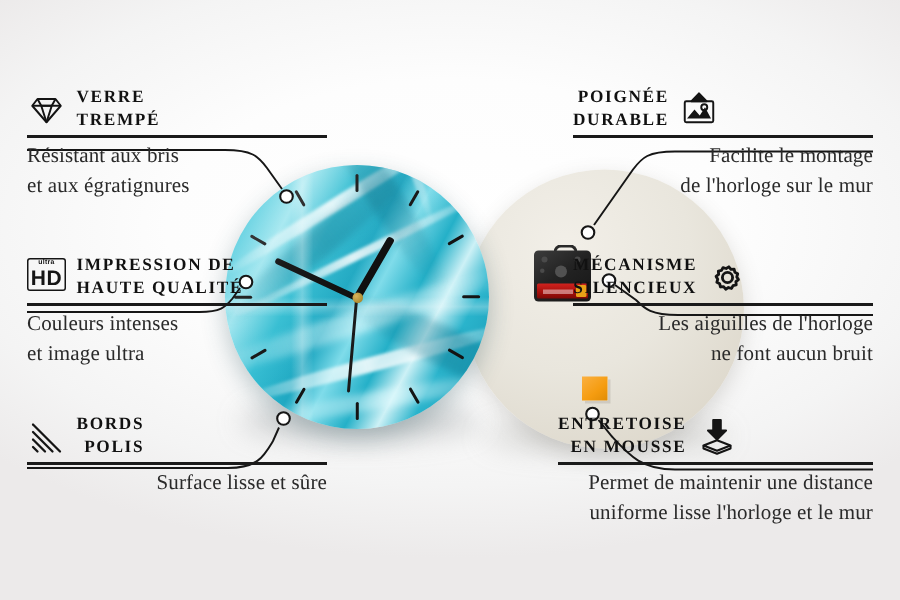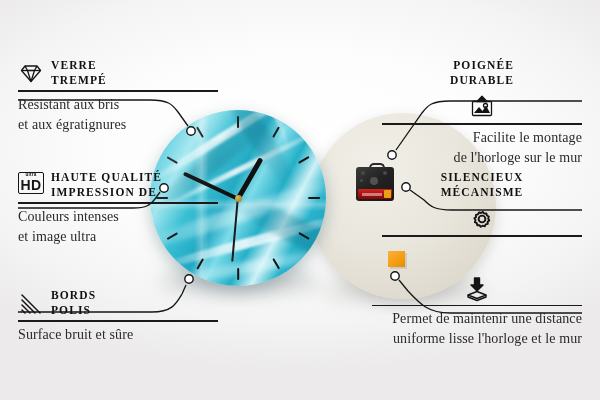--- a/index.html
+++ b/index.html
@@ -29,22 +29,22 @@
   .feature {
     position: absolute;
     width: 200px;
   }
   .feature .head {
     display: flex;
     align-items: center;
     gap: 7px;
   }
   .feature.right .head {
-    flex-direction: column;
-    justify-content: flex-end;
+    flex-direction: row;
+    justify-content: flex-start;
   }
   .titles {
     font-family: "Liberation Serif", serif;
     font-weight: bold;
     font-size: 11.5px;
     letter-spacing: 1.1px;
     line-height: 1.28;
     color: #111;
     text-transform: uppercase;
   }
@@ -382,51 +382,51 @@
 
   <div class="feature left" style="left:18px; top:170px;">
     <div class="head">
       <span class="icon">
         <span class="hd-box">
           <span class="hd-ultra">ultra</span>
           <span class="hd-hd">HD</span>
         </span>
       </span>
       <div class="titles">
+        <div>IMPRESSION DE</div>
         <div>HAUTE QUALITÉ</div>
-        <div>IMPRESSION DE</div>
       </div>
     </div>
     <div class="rule"></div>
     <div class="desc">
       <div>Couleurs intenses</div>
       <div>et image ultra</div>
     </div>
   </div>
 
-  <div class="feature left" style="left:18px; top:288px;">
+  <div class="feature left" style="left:18px; top:276px;text-align:right;">
     <div class="head">
       <span class="icon">
         <svg viewBox="0 0 26 26">
             <g stroke="#141414" stroke-width="1.5" stroke-linecap="round">
           <path d="M4,5 L22,23"></path>
               <path d="M4,10 L17,23"></path>
               <path d="M4,15 L12,23"></path>
               <path d="M4,20 L7,23"></path>
         </g>
           </svg>
       </span>
       <div class="titles">
         <div>BORDS</div>
         <div>POLIS</div>
       </div>
     </div>
     <div class="rule"></div>
     <div class="desc">
-      <div>Surface bruit et sûre</div>
+      <div>Surface lisse et sûre</div>
       <div></div>
     </div>
   </div>
 
   <div class="feature right" style="left:382px; top:58px;">
     <div class="head">
       <div class="titles">
         <div>POIGNÉE</div>
         <div>DURABLE</div>
       </div>
@@ -444,40 +444,48 @@
     <div class="rule"></div>
     <div class="desc">
       <div>Facilite le montage</div>
       <div>de l'horloge sur le mur</div>
     </div>
   </div>
 
   <div class="feature right" style="left:382px; top:170px;">
     <div class="head">
       <div class="titles">
+        <div>MÉCANISME</div>
         <div>SILENCIEUX</div>
-        <div>MÉCANISME</div>
       </div>
       <span class="icon">
         <svg viewBox="0 0 26 26">
             <g fill="none" stroke="#141414" stroke-width="1.9" stroke-linejoin="round">
           <path d="M13,3.4 L15.1,4.0 L16.9,2.9 L18.3,4.6 L20.4,4.4 L20.9,6.5 L22.8,7.5 L22.2,9.6
                    L23.3,11.4 L21.6,12.8 L21.8,14.9 L19.7,15.4 L18.7,17.3 L16.6,16.7 L14.8,17.8
                    L13.4,16.1 L11.3,16.3 L10.8,14.2 L8.9,13.2 L9.5,11.1 L8.4,9.3 L10.1,7.9
                    L9.9,5.8 L12,5.3 Z" transform="translate(-3,3)"></path>
           <circle cx="13" cy="13" r="3.4"></circle>
         </g>
           </svg>
       </span>
     </div>
     <div class="rule"></div>
+    <div class="desc">
+      <div>Les aiguilles de l'horloge</div>
+      <div>ne font aucun bruit</div>
+    </div>
   </div>
 
   <div class="feature right" style="left:372px; top:276px; width:210px;">
     <div class="head">
+      <div class="titles">
+        <div>ENTRETOISE</div>
+        <div>EN MOUSSE</div>
+      </div>
       <span class="icon">
         <svg viewBox="0 0 26 26">
             <g fill="none" stroke="#141414" stroke-width="1.4" stroke-linejoin="round">
           <path d="M10.5,2 L15.5,2 L15.5,9 L19,9 L13,15 L7,9 L10.5,9 Z" fill="#141414"></path>
           <path d="M13,15.5 L22,19 L13,22.5 L4,19 Z"></path>
           <path d="M4,19 L4,21 L13,24.5 L22,21 L22,19"></path>
         </g>
           </svg>
       </span>
     </div>

